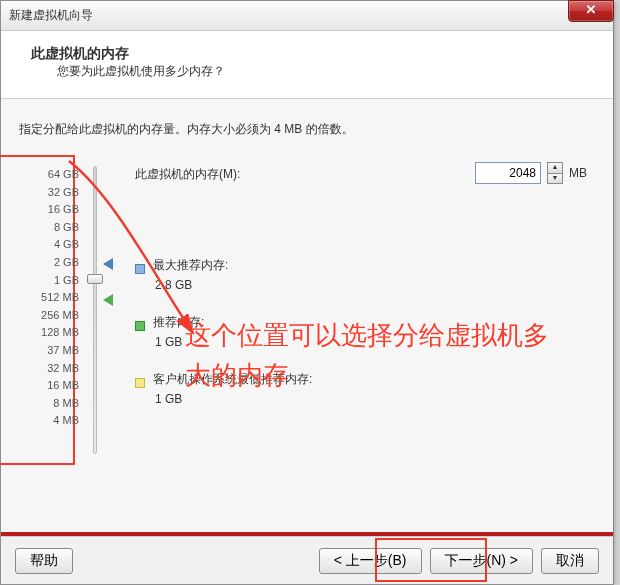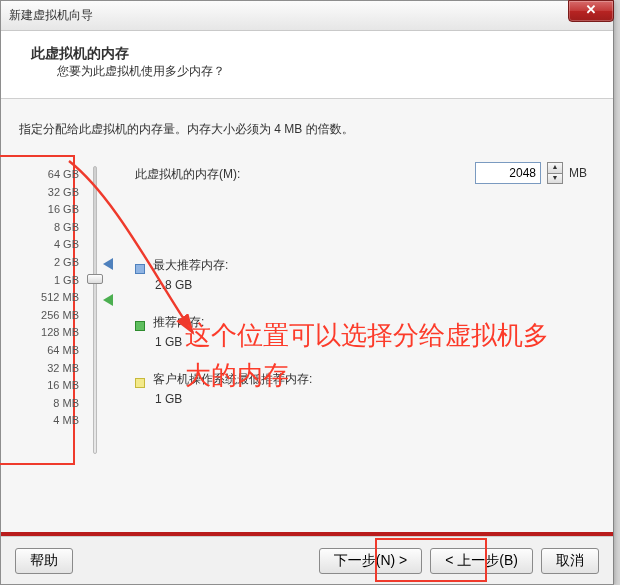--- a/index.html
+++ b/index.html
@@ -196,21 +196,21 @@
         <span>64 GB</span>
         <span>32 GB</span>
         <span>16 GB</span>
         <span>8 GB</span>
         <span>4 GB</span>
         <span>2 GB</span>
         <span>1 GB</span>
         <span>512 MB</span>
         <span>256 MB</span>
         <span>128 MB</span>
-        <span>64 MB</span>
+        <span>37 MB</span>
         <span>32 MB</span>
         <span>16 MB</span>
         <span>8 MB</span>
         <span>4 MB</span>
       </div>
 
       <div class="slider-col">
         <div class="slider-track"></div>
         <div class="slider-thumb"></div>
         <div class="marker m-max"><span class="tri tri-blue"></span></div>
@@ -264,20 +264,20 @@
       </defs>
       <path d="M4,4 C50,40 90,120 128,176" stroke="#ef3a2c" stroke-width="2.4" fill="none" marker-end="url(#ah)"></path>
     </svg>
     <div class="anno-text">这个位置可以选择分给虚拟机多大的内存</div>
 
   </div>
 
   <div class="footer">
     <button class="btn">帮助</button>
     <div class="footer-spacer"></div>
+    <button class="btn">&lt; 上一步(B)</button>
     <button class="btn">下一步(N) &gt;</button>
-    <button class="btn">&lt; 上一步(B)</button>
     <button class="btn">取消</button>
     <div class="redbox-next"></div>
   </div>
 
   <div class="side-shadow"></div>
 </div>
 
 </body></html>

